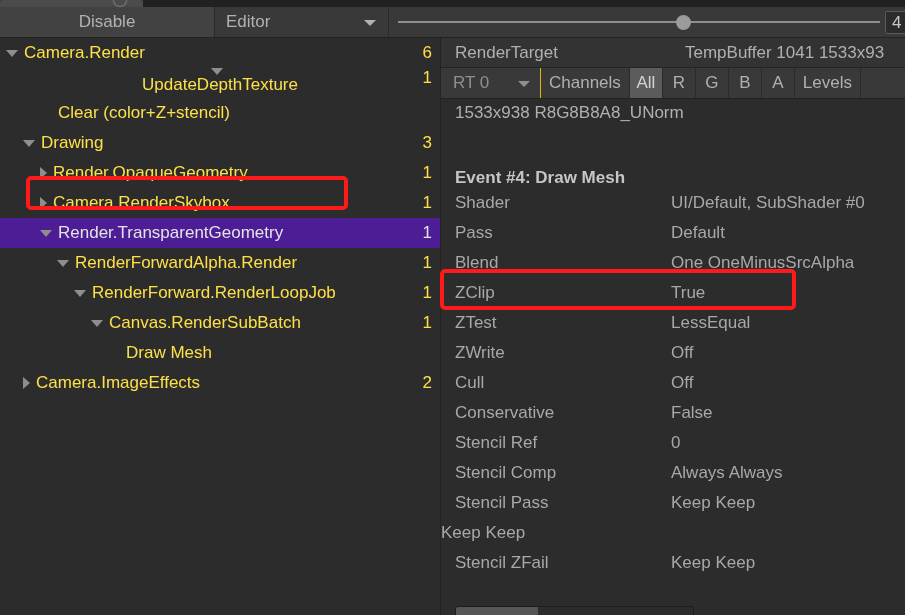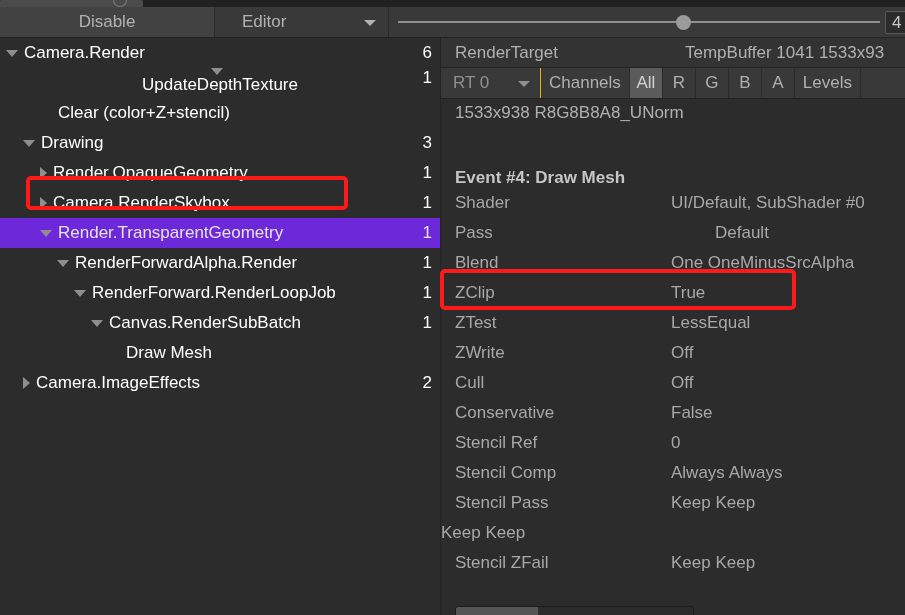--- a/index.html
+++ b/index.html
@@ -78,21 +78,21 @@
   }
   .tb-editor {
     position: absolute;
     left: 216px; top: 0;
     width: 173px; height: 30px;
     background: #393939;
     display: flex;
     align-items: center;
     font-size: 17px;
     color: #b2b2b2;
-    padding-left: 26px;
+    padding-left: 10px;
     box-sizing: border-box;
     border-right: 1px solid #2b2b2b;
   }
   .tb-editor .caret {
     position: absolute;
     right: 12px; top: 13px;
   }
   .caret {
     width: 0; height: 0;
     border-left: 6px solid transparent;
@@ -141,24 +141,24 @@
     overflow: hidden;
   }
   .row {
     position: absolute;
     left: 0;
     width: 440px;
     height: 30px;
     display: flex;
     align-items: center;
     font-size: 17px;
-    color: #ffffff;
+    color: #fde047;
   }
   .row.sel {
-    background: #6d28d9;
+    background: #4c1d95;
     color: #e4e4e4;
   }
   .row .arrow-down {
     width: 0; height: 0;
     border-left: 6px solid transparent;
     border-right: 6px solid transparent;
     border-top: 7px solid #8e8e8e;
     margin-right: 6px;
     flex: 0 0 auto;
   }
@@ -433,21 +433,21 @@
 
     <div class="rt-size">1533x938 R8G8B8A8_UNorm</div>
 
     <div class="evt-title">Event #4: Draw Mesh</div>
 
     <div id="prop-list">
         <div class="prop" style="top: 155px;">
           <span class="k">Shader</span>
           <span class="v">UI/Default, SubShader #0</span>
         </div>
-        <div class="prop" style="top: 185px; gap: 44px;">
+        <div class="prop" style="top: 185px;">
           <span class="k">Pass</span>
           <span class="v">Default</span>
         </div>
         <div class="prop" style="top: 215px;">
           <span class="k">Blend</span>
           <span class="v">One OneMinusSrcAlpha</span>
         </div>
         <div class="prop" style="top: 245px;">
           <span class="k">ZClip</span>
           <span class="v">True</span>

